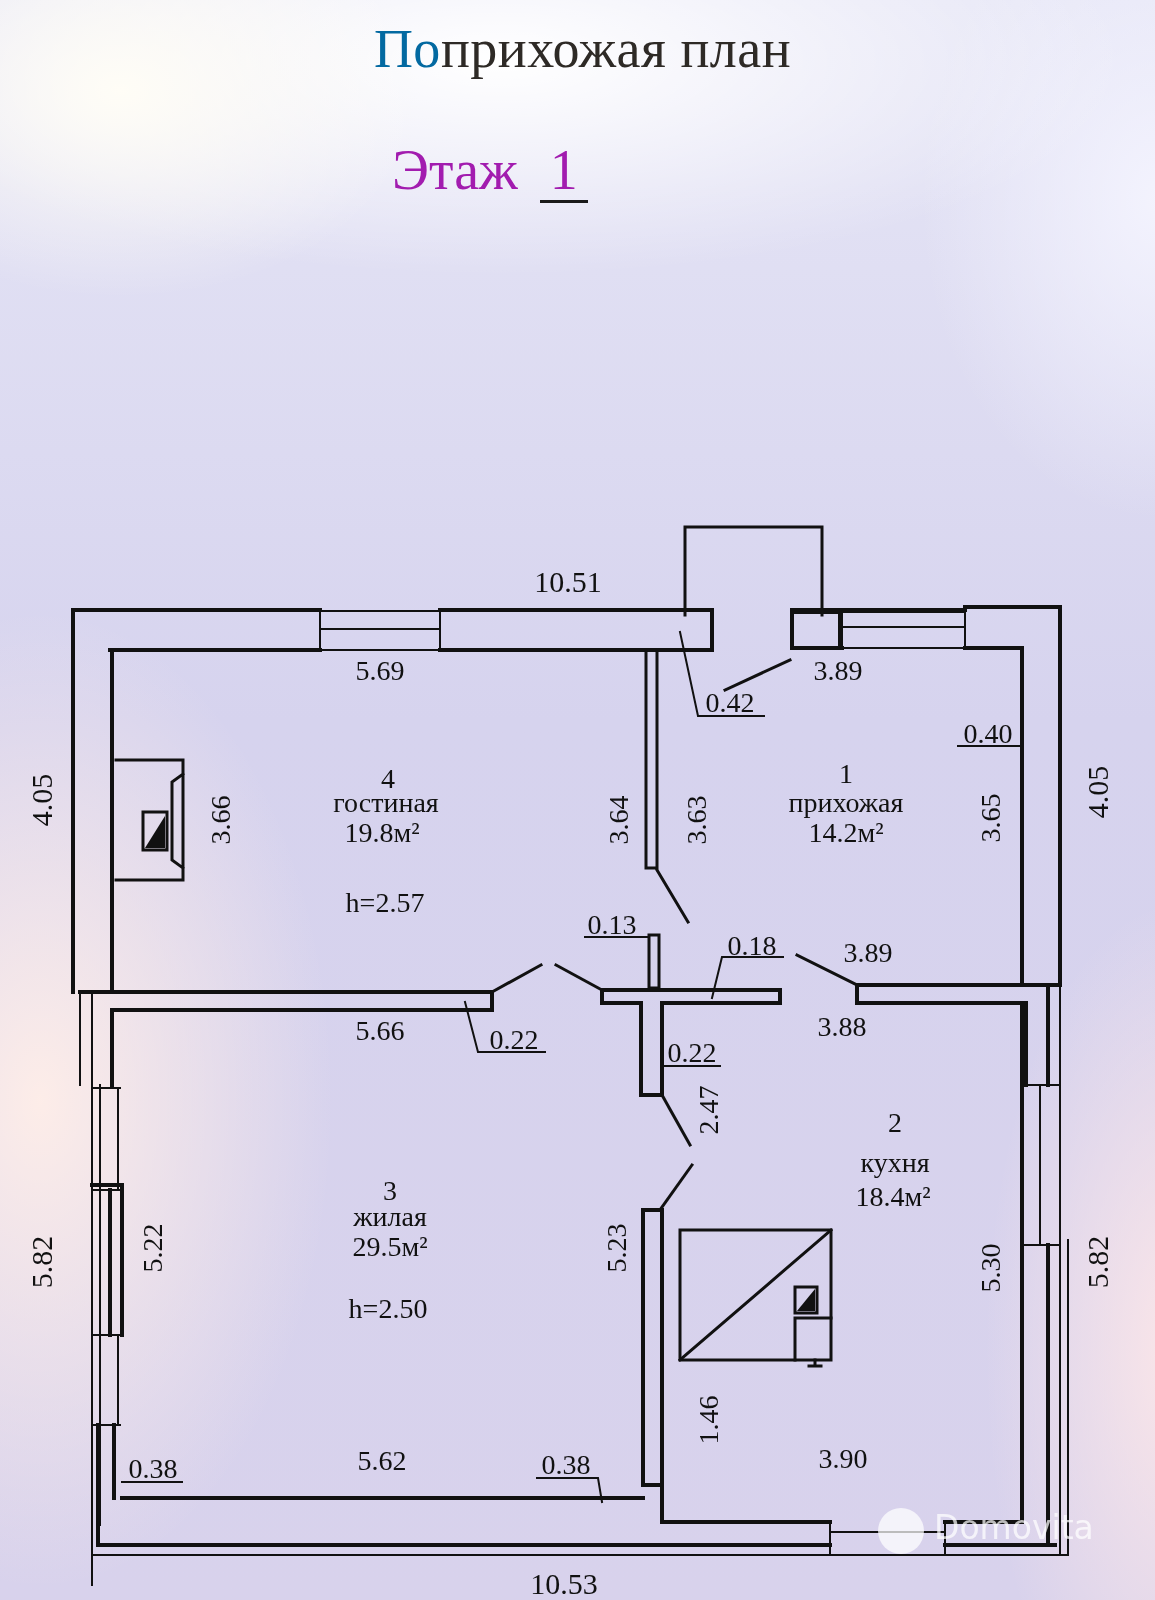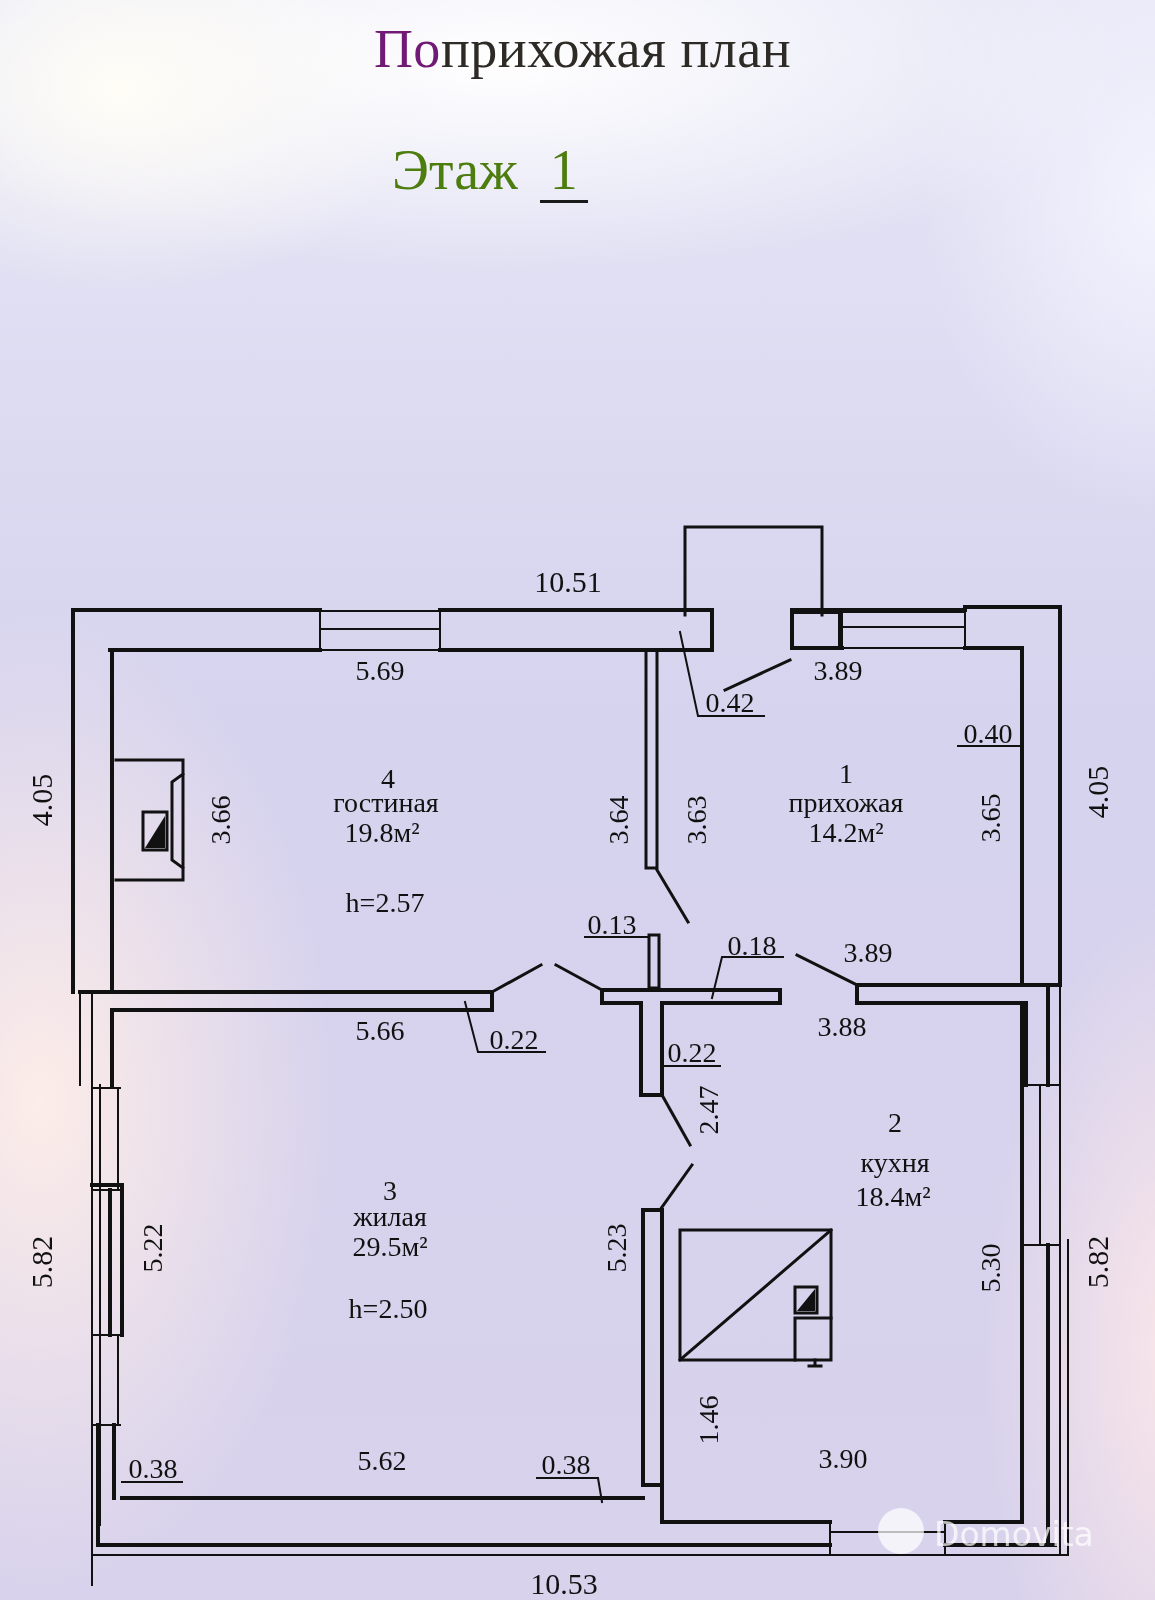--- a/index.html
+++ b/index.html
@@ -15,32 +15,32 @@
       radial-gradient(ellipse 380px 260px at 120px 90px, #fffdf6, rgba(255,253,246,0) 80%),
       radial-gradient(ellipse 700px 240px at 500px 60px, #ffffff, rgba(255,255,255,0) 90%),
       radial-gradient(ellipse 260px 600px at 1180px 1350px, rgba(255,232,232,0.9), rgba(255,232,232,0) 75%),
       radial-gradient(ellipse 300px 400px at 1160px 200px, rgba(245,245,255,0.9), rgba(245,245,255,0) 80%),
       linear-gradient(180deg, #e6e6f6 0%, #d6d3ee 45%, #d8d2ec 100%);
   }
   .title {
     position: absolute; left: 0; width: 1155px; top: 18px; text-align: center;
     font-size: 54px; color: #2e2a26; letter-spacing: 0.5px;
   }
-  .title .faded { color: #701a75; margin-left: 10px; }
+  .title .faded { color: #0369a1; margin-left: 10px; }
   .floor {
-    position: absolute; left: 392px; top: 138px; font-size: 56px; color: #4d7c0f;
+    position: absolute; left: 392px; top: 138px; font-size: 56px; color: #a21caf;
   }
   .floor .num {
     display: inline-block; margin-left: 22px; padding: 0 10px;
     border-bottom: 3px solid #1a1a1a; line-height: 1.05;
   }
   svg.plan { position: absolute; left: 0; top: 0; }
   svg text { font-family: "Liberation Serif", "DejaVu Serif", serif; fill: #111; }
   .watermark {
-    position: absolute; left: 878px; top: 1508px; display: flex; align-items: flex-end;
+    position: absolute; left: 878px; top: 1508px; display: flex; align-items: flex-start;
     color: rgba(255,255,255,0.72); font-family: "DejaVu Sans", sans-serif; font-size: 33px;
   }
   .watermark .dot {
     width: 46px; height: 46px; border-radius: 50%; background: rgba(255,255,255,0.72);
     margin-right: 10px;
   }
 </style>
 </head>
 <body>
 

